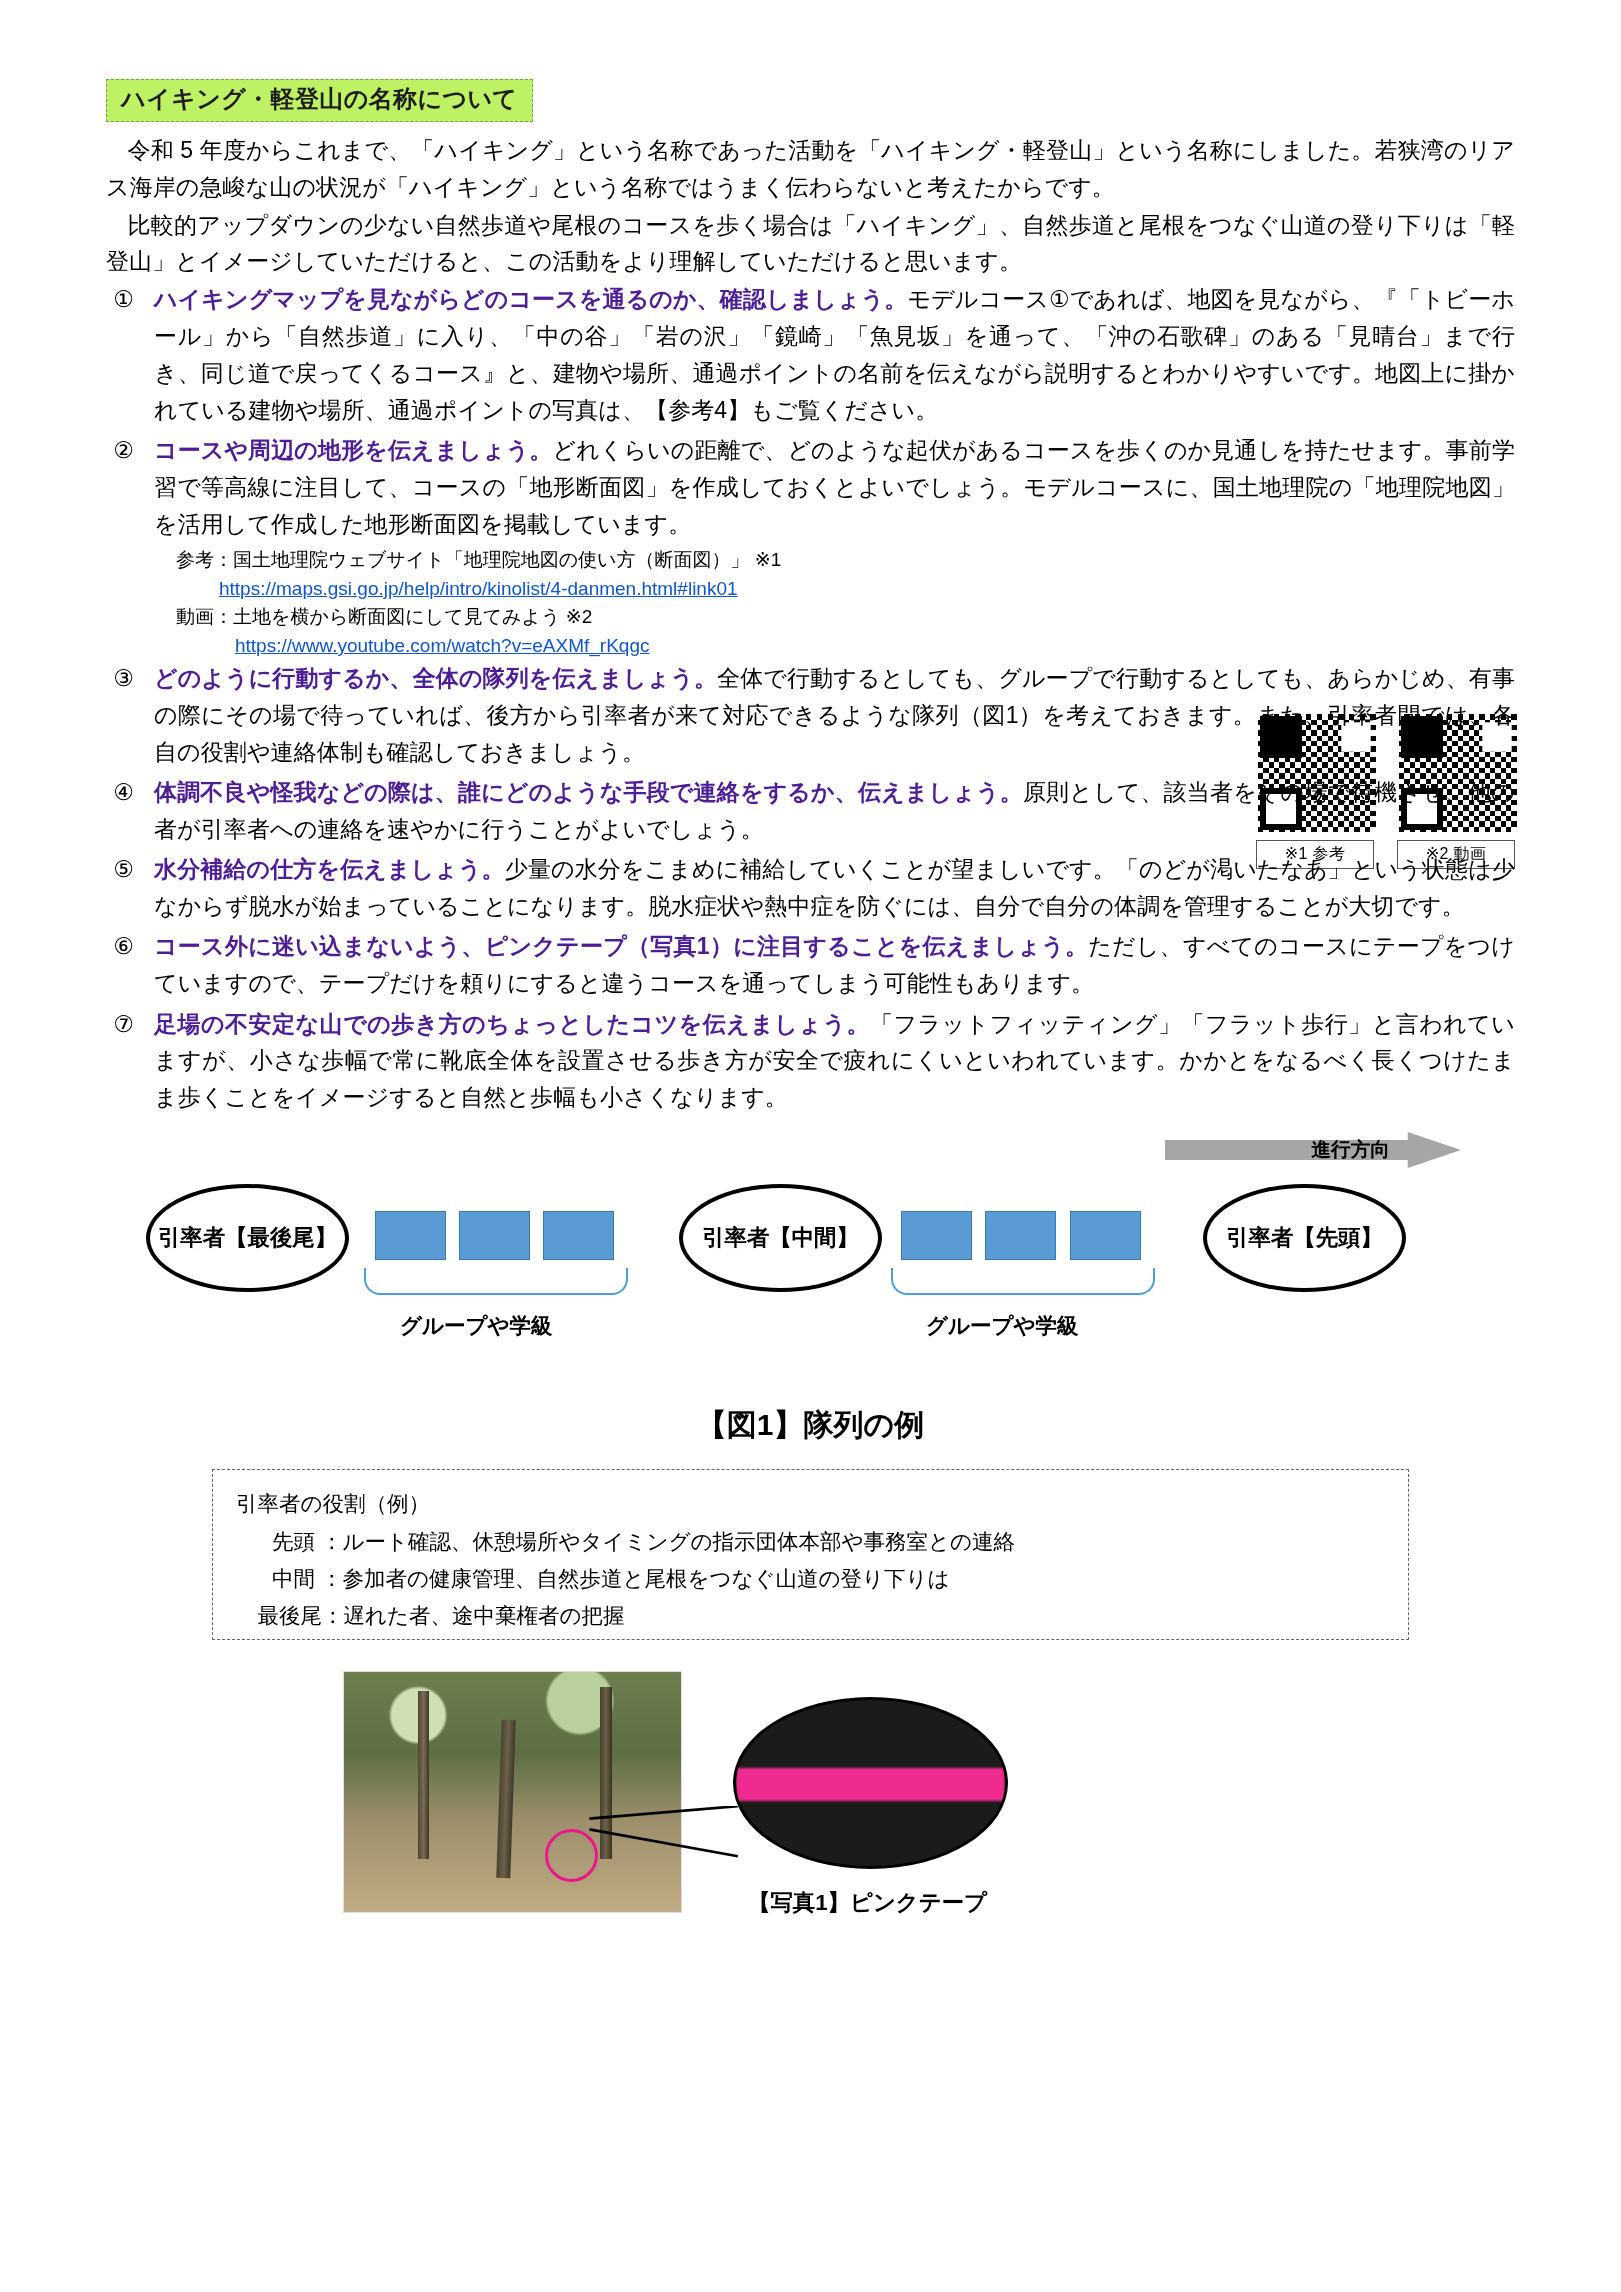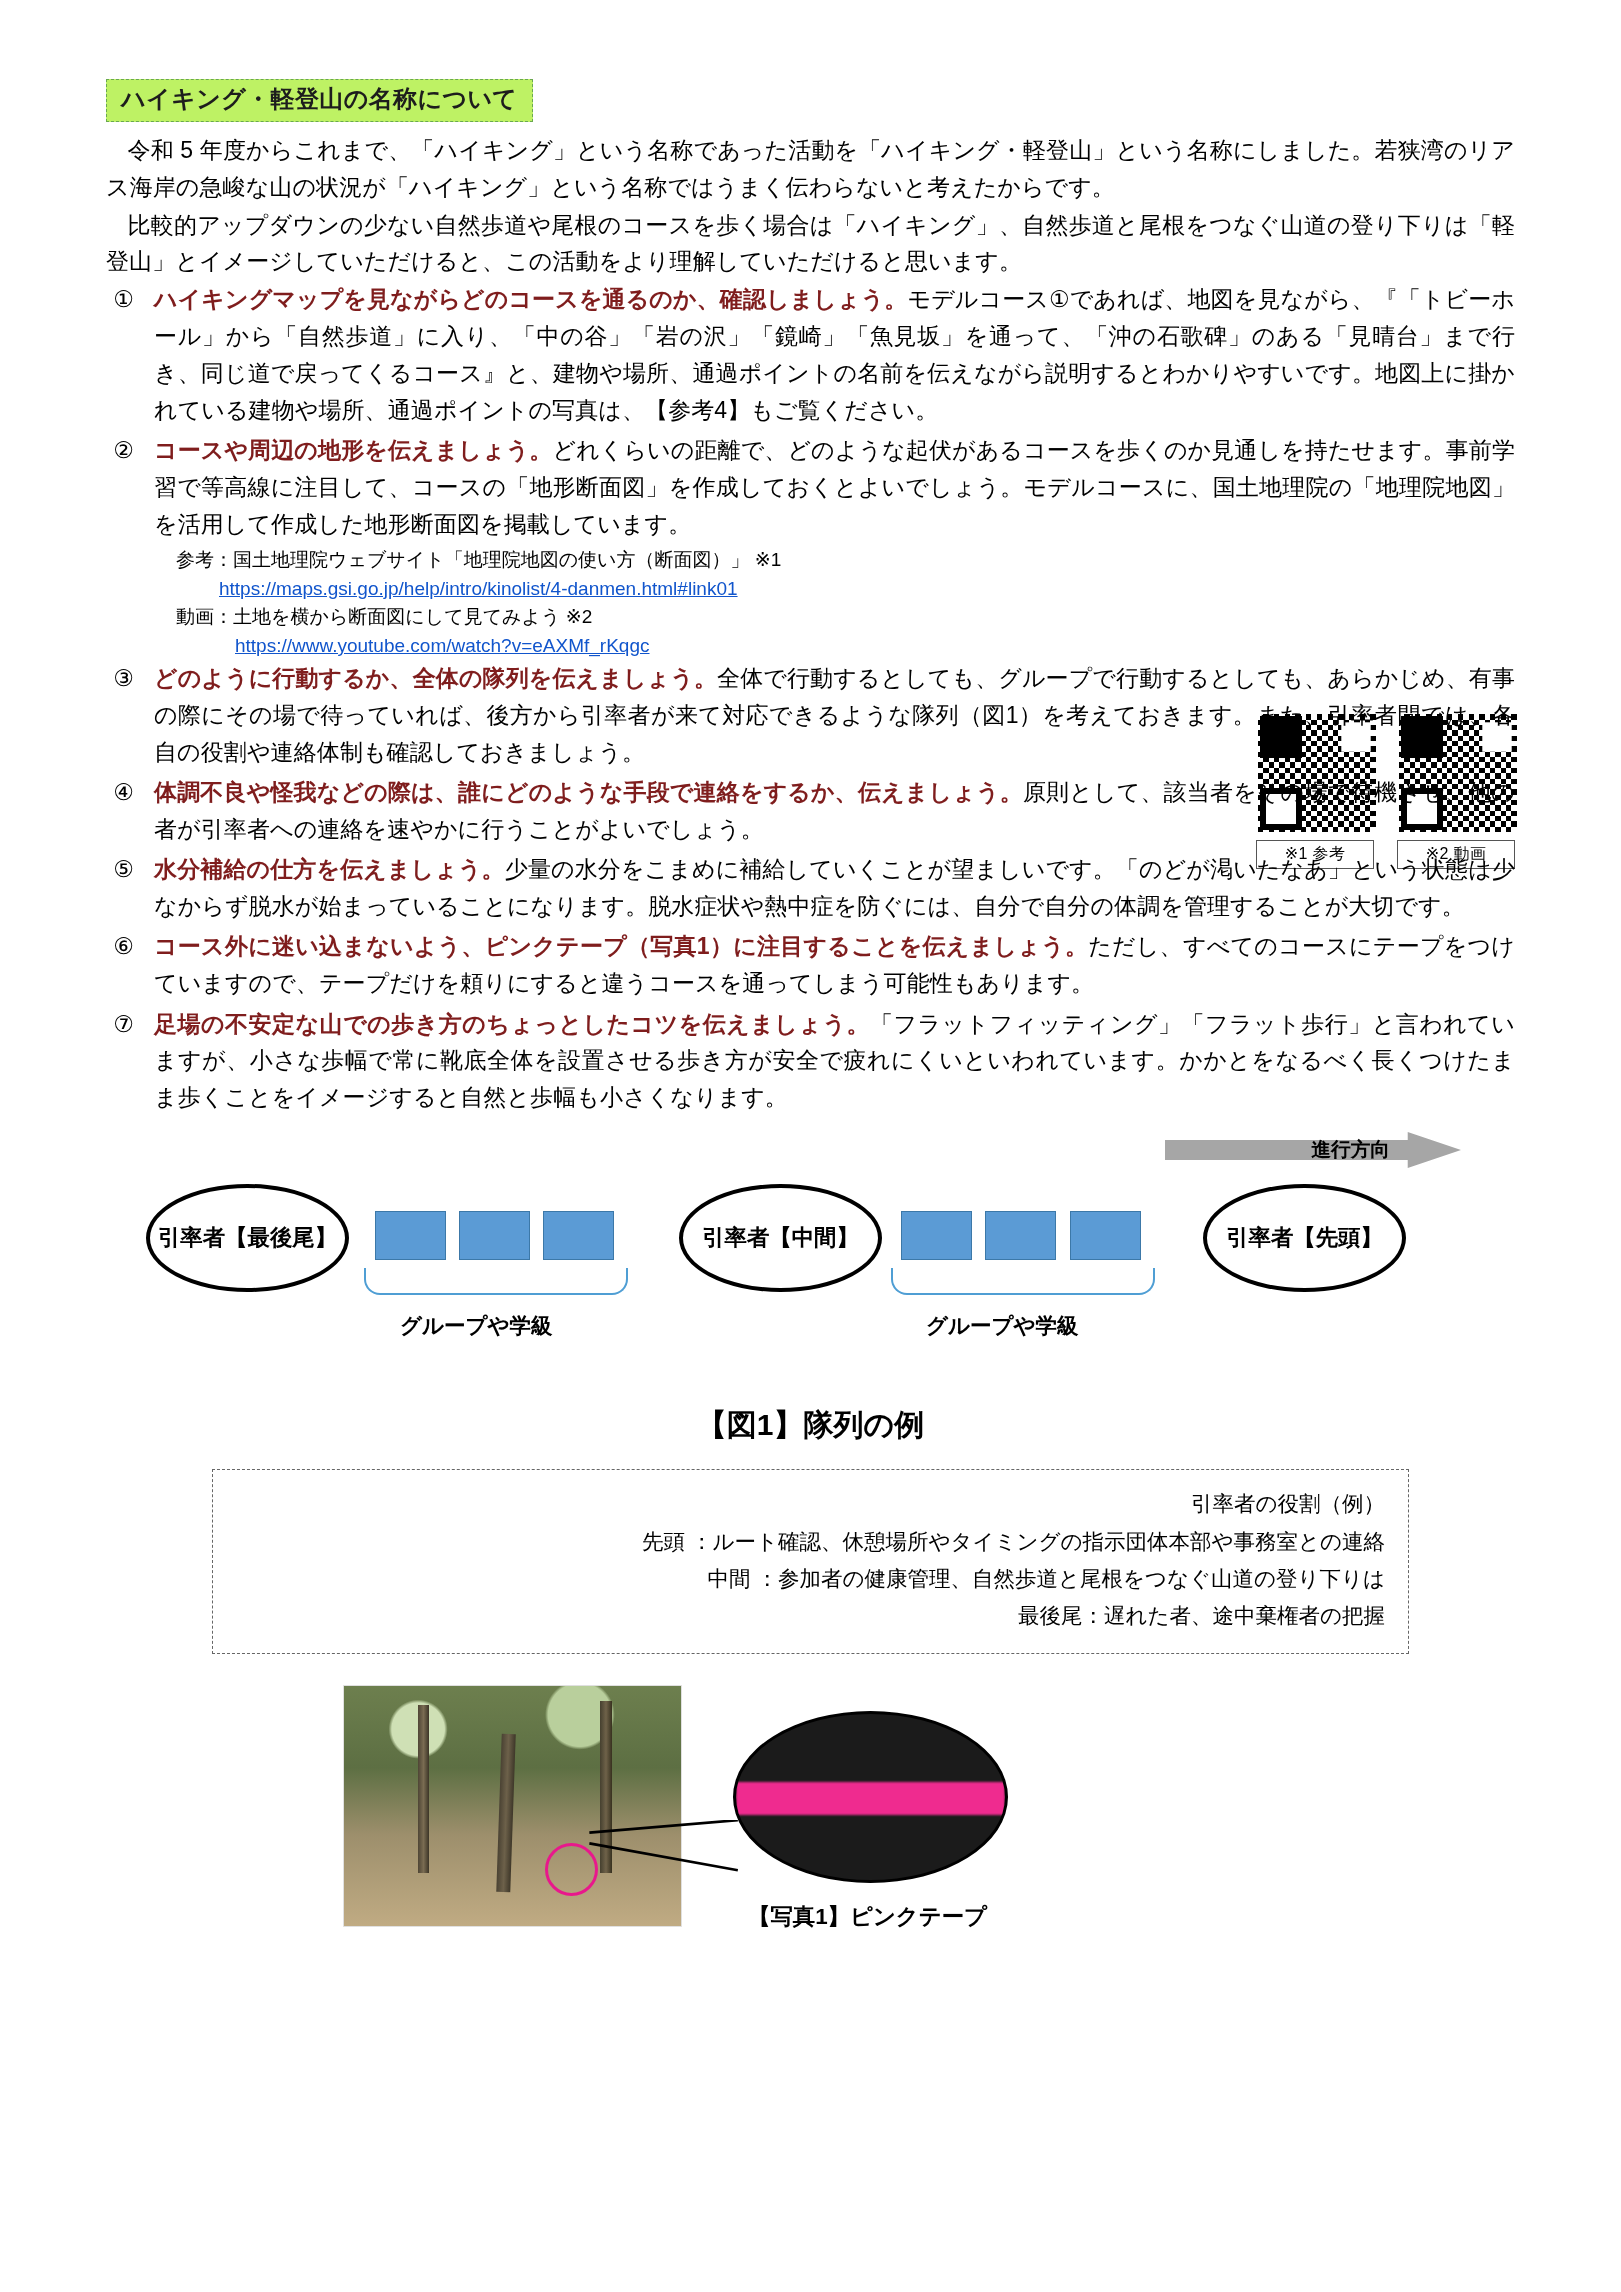--- a/index.html
+++ b/index.html
@@ -50,21 +50,21 @@
     text-align:justify;
     letter-spacing:0.1px;
   }
   .item .num{
     position:absolute;
     left:7.2px;
     top:0;
     font-size:23px;
     color:#000;
   }
-  .hl{color:#7f1d1d;font-weight:bold;}
+  .hl{color:#4c1d95;font-weight:bold;}
   
   .refblock{
     font-size:19px;
     line-height:1.5;
     padding-left:70px;
     margin-top:3.6px;
   }
   .refblock .lbl{color:#000;}
   .refblock .url{
     color:#1155cc;
@@ -159,24 +159,23 @@
   .figcap{
     text-align:center;
     font-size:30px;
     font-weight:bold;
     margin-top:3.6px;
   }
   
   .rolebox{
     border:1.3px dashed #666;
     margin:23px 106px 0 106px;
-    padding:16px 23px 18px 23px;
+    padding:16px 23px 4px 23px;
     font-size:21.5px;
     line-height:1.72;
-    text-align:right;
   }
   .rolebox .t{margin-bottom:1.8px;}
   .rolebox .r{padding-left:36px;}
   
   .photoblock{
     position:relative;
     height:313px;
     margin-top:32px;
   }
   .photo{

